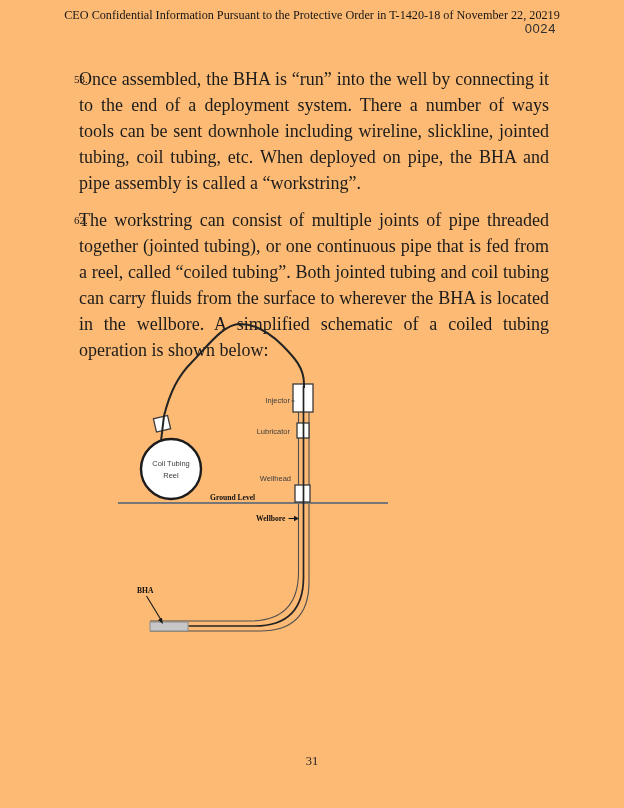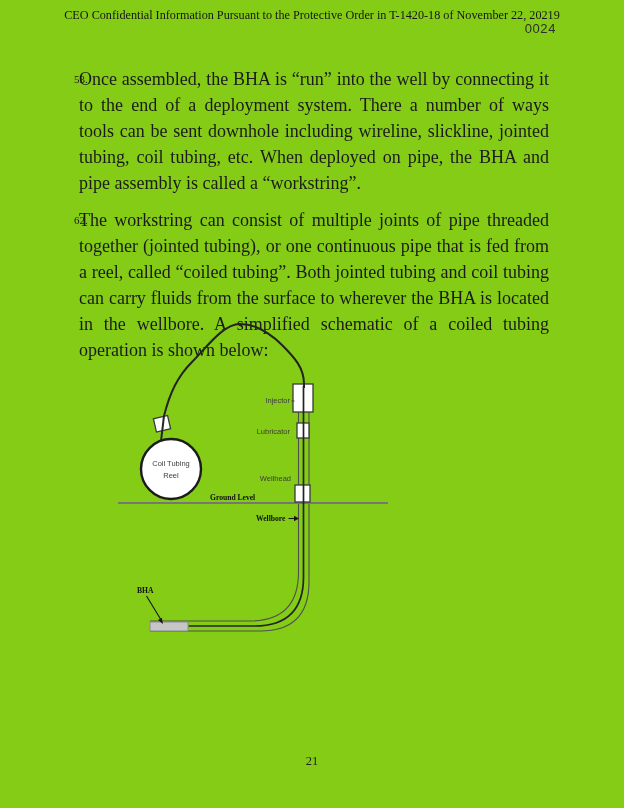--- a/index.html
+++ b/index.html
@@ -1,20 +1,20 @@
 <!DOCTYPE html>
 <html><head>
 <meta charset="utf-8">
 <style>
   html, body { margin:0; padding:0; background:#e8e8e8; }
   .page {
     position:relative;
     width:624px; height:808px;
     margin:0 auto;
-    background:#84cc16;
+    background:#fdba74;
     font-family:"Liberation Serif", serif;
     color:#1b1b1b;
     overflow:hidden;
   }
   
   .conf-header {
     position:absolute; top:8px; left:0; right:0;
     text-align:center;
     font-size:12.2px;
     white-space:nowrap;
@@ -114,14 +114,14 @@
     <polygon class="arrow-head" points="294,215.8 299,218.5 294,221.2"></polygon>
 
     <text class="blab" x="137" y="292.5">BHA</text>
     <line class="arrow-line" x1="146.5" y1="296" x2="160.5" y2="319"></line>
     <polygon class="arrow-head" points="163,324 161.8,317.7 158,319.9"></polygon>
 
     <text class="slab" x="171" y="166" text-anchor="middle">Coil Tubing</text>
     <text class="slab" x="171" y="177.5" text-anchor="middle">Reel</text>
   </svg>
 
-  <div class="page-number">21</div>
+  <div class="page-number">31</div>
 </div>
 
 </body></html>

